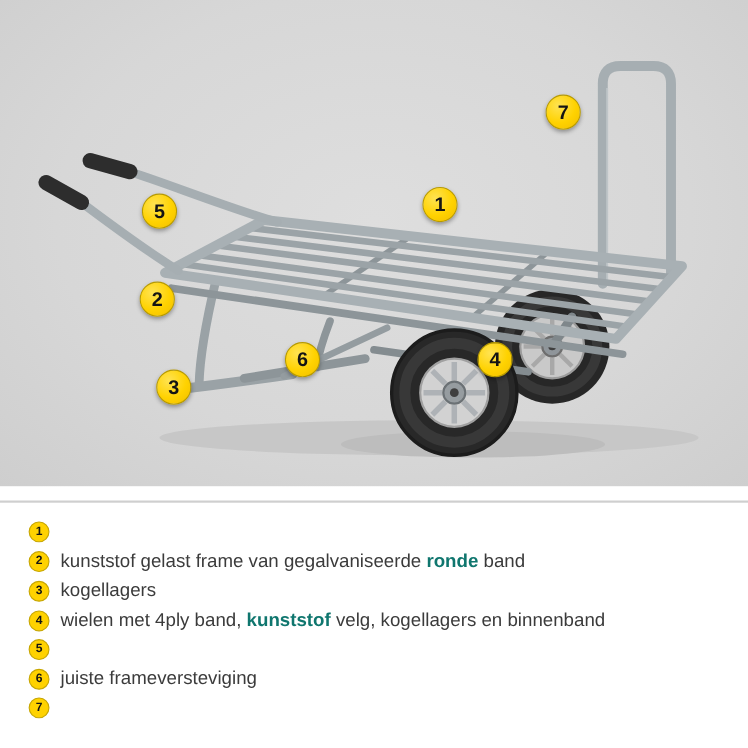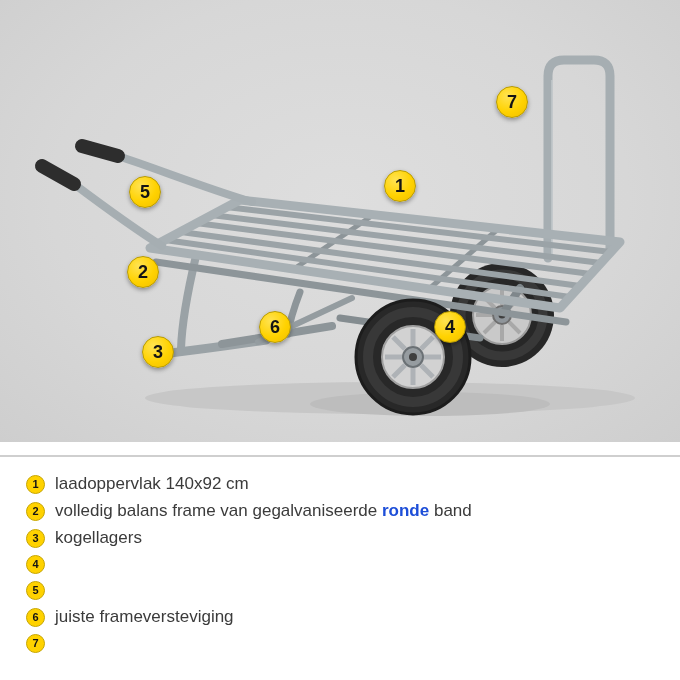--- a/index.html
+++ b/index.html
@@ -31,21 +31,21 @@
     display:flex;align-items:center;margin-bottom:7px;
     color:#3b3b3b;font-size:17px;line-height:20px;
   }
   .num-badge{
     flex:0 0 auto;width:17px;height:17px;border-radius:50%;
     background:#ffd200;border:1px solid #c7a600;
     color:#141414;font-size:11px;font-weight:bold;
     display:inline-flex;align-items:center;justify-content:center;
     margin-right:10px;line-height:1;
   }
-  .feature-text .bold{font-weight:bold;color:#1d4ed8;margin-top:33px;}
+  .feature-text .bold{font-weight:bold;color:#0f766e;margin-top:33px;}
 </style>
 </head>
 <body>
 
 <div class="photo">
 
   <svg viewBox="0 0 680 442" width="680" height="442">
 
     <g>
       <ellipse cx="390" cy="398" rx="245" ry="16" fill="#c7c7c7"></ellipse>
@@ -141,32 +141,32 @@
   <div class="callout" style="left:145px;top:192px;">5</div>
   <div class="callout" style="left:275px;top:327px;">6</div>
   <div class="callout" style="left:512px;top:102px;">7</div>
 </div>
 
 <div class="divider"></div>
 
 <div class="features">
     <div class="feature-row">
       <span class="num-badge">1</span>
-      <span class="feature-text"><span>laadoppervlak 140x92 cm</span></span>
     </div>
     <div class="feature-row">
       <span class="num-badge">2</span>
-      <span class="feature-text"><span>volledig balans frame van gegalvaniseerde </span><span class="bold">ronde</span><span> band</span></span>
+      <span class="feature-text"><span>kunststof gelast frame van gegalvaniseerde </span><span class="bold">ronde</span><span> band</span></span>
     </div>
     <div class="feature-row">
       <span class="num-badge">3</span>
       <span class="feature-text"><span>kogellagers</span></span>
     </div>
     <div class="feature-row">
       <span class="num-badge">4</span>
+      <span class="feature-text"><span>wielen met 4ply band, </span><span class="bold">kunststof</span><span> velg, kogellagers en binnenband</span></span>
     </div>
     <div class="feature-row">
       <span class="num-badge">5</span>
     </div>
     <div class="feature-row">
       <span class="num-badge">6</span>
       <span class="feature-text"><span>juiste frameversteviging</span></span>
     </div>
     <div class="feature-row">
       <span class="num-badge">7</span>

